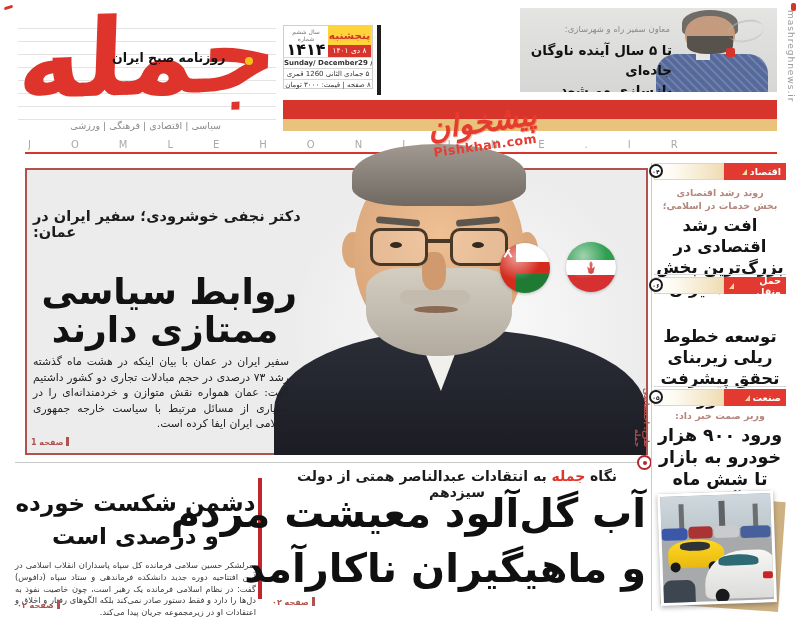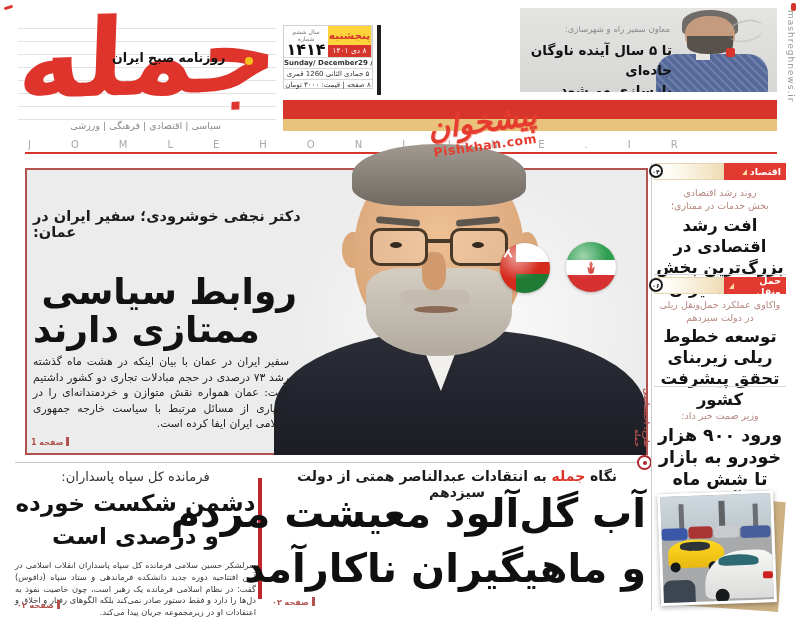--- a/index.html
+++ b/index.html
@@ -50,21 +50,21 @@
   .sec-header { display:flex; align-items:stretch; height:17px; position:absolute; width:132px; }
   .sec-cream  { flex:1; background:linear-gradient(to left, #f0dcb4, #fdfaf1 70%, #ffffff); border:1px solid #e6d6b2; }
   .sec-red    { width:62px; background:#e23a31; color:#fff; display:flex; align-items:center;
                 justify-content:flex-end; gap:3px; padding:0 5px; }
   .sec-label  { font-size:9.5px; font-weight:bold; color:#fff; }
   .sec-flag-ico { width:0; height:0; border-left:5px solid transparent; border-bottom:6px solid #ffd9a0; }
   .sec-badge  { position:absolute; left:-5px; top:1px; width:14px; height:14px; border-radius:50%;
                 background:#fff; border:2px solid #1a1a1a; font-size:6px; font-weight:bold; color:#111;
                 display:flex; align-items:center; justify-content:center; z-index:2; }
   .sec-kicker { position:absolute; width:132px; text-align:center; font-size:9.5px; line-height:13px;
-                color:#b5877e; font-weight:normal; }
+                color:#b5877e; font-weight:bold; }
   .sec-hl     { position:absolute; width:132px; text-align:center; font-size:16.5px; line-height:21px;
                 font-weight:bold; color:#141414; }
 
   .vline { background:#cccccc; }
   .hline { background:#c9c9c9; }
 
   
   .pishkhan { transform:rotate(-8deg); text-align:center; color:#e63c30; z-index:60; }
   .pishkhan .script { font-size:30px; font-weight:bold; font-style:italic; line-height:32px;
                       text-shadow:1px 1px 0 rgba(230,60,48,.35); }
@@ -182,29 +182,28 @@
   <div class="flagc" style="left:566px;top:242px;z-index:20">
     <div class="abs" style="left:0;top:0;width:50px;height:18px;background:#2e9e4f"></div>
     <div class="abs" style="left:0;top:18px;width:50px;height:15px;background:#ffffff"></div>
     <div class="abs" style="left:0;top:33px;width:50px;height:17px;background:#d63030"></div>
     <div class="abs" style="left:19px;top:19px;width:12px;height:13px;background:#d03027;clip-path:polygon(50% 0,64% 22%,58% 58%,82% 42%,70% 92%,50% 100%,30% 92%,18% 42%,42% 58%,36% 22%)"></div>
     <div class="flag-gloss"></div>
   </div>
 
   <div class="abs fa kicker" style="left:33px;top:208px;width:274px;text-align:left;font-size:14.5px;z-index:12">دکتر نجفی خوشرودی؛ سفیر ایران در عمان:</div>
   <div class="abs fa hl" style="left:33px;top:272px;width:264px;text-align:right;font-size:36px;line-height:40px;white-space:nowrap;z-index:12">روابط سیاسی</div>
-  <div class="abs fa hl" style="left:33px;top:310px;width:264px;text-align:left;font-size:36px;line-height:40px;white-space:nowrap;z-index:12">ممتازی دارند</div>
+  <div class="abs fa hl" style="left:33px;top:310px;width:264px;text-align:center;font-size:36px;line-height:40px;white-space:nowrap;z-index:12">ممتازی دارند</div>
   <div class="abs fa" style="left:33px;top:354px;width:256px;height:80px;font-size:10.8px;line-height:15.5px;text-align:justify;color:#222;z-index:12">سفیر ایران در عمان با بیان اینکه در هشت ماه گذشته رشد ۷۳ درصدی در حجم مبادلات تجاری دو کشور داشتیم گفت: عمان همواره نقش متوازن و خردمندانه‌ای را در بسیاری از مسائل مرتبط با سیاست خارجه جمهوری اسلامی ایران ایفا کرده است.</div>
   <div class="abs fa pref" style="left:31px;top:437px;z-index:12"><span class="bar"></span><span>صفحه 1</span></div>
   <div class="abs credit-vert fa" style="left:633px;top:383px;height:64px;z-index:12">طرح: اختصاصی جمله</div>
 
   <div class="abs hline" style="left:15px;top:462px;width:628px;height:1px"></div>
   <div class="pencil" style="left:637px;top:455px"></div>
 
-  <div class="abs fa" style="left:15px;top:469px;width:241px;text-align:center;font-size:13px;color:#333">فرمانده کل سپاه پاسداران:</div>
   <div class="abs fa hl" style="left:15px;top:487px;width:241px;text-align:center;font-size:23px;line-height:33px">
     <span>دشمن شکست خورده</span><br>
     <span>و درصدی است</span>
   </div>
   <div class="abs fa" style="left:15px;top:560px;width:241px;height:50px;font-size:8.3px;line-height:11.8px;text-align:justify;color:#3a3a3a">سرلشکر حسین سلامی فرمانده کل سپاه پاسداران انقلاب اسلامی در آیین افتتاحیه دوره جدید دانشکده فرماندهی و ستاد سپاه (دافوس) گفت: در نظام اسلامی فرمانده یک رهبر است، چون خاصیت نفوذ به دل‌ها را دارد و فقط دستور صادر نمی‌کند بلکه الگوهای رفتار و اخلاق و اعتقادات او در زیرمجموعه جریان پیدا می‌کند.</div>
   <div class="abs fa pref" style="left:17px;top:600px"><span class="bar"></span><span>صفحه ۰۲</span></div>
 
   <div class="abs" style="left:258px;top:478px;width:4px;height:121px;background:#c0272d"></div>
 
   <div class="abs fa" style="left:270px;top:468px;width:374px;text-align:center;font-size:14px;font-weight:bold;color:#1c1c1c">
@@ -223,42 +222,48 @@
         <span>۰۴</span>
       </div>
     <div class="sec-cream"></div>
     <div class="sec-red">
       <span class="sec-flag-ico"></span>
       <span class="sec-label fa">اقتصاد</span>
     </div>
   </div>
   <div class="sec-kicker fa" style="left:654px;top:186px">
     <span>روند رشد اقتصادی</span><br>
-    <span>بخش خدمات در ممتازی؛</span>
+    <span>بخش خدمات در اسلامی؛</span>
   </div>
   <div class="sec-hl fa" style="left:654px;top:215px">افت رشد اقتصادی در بزرگ‌ترین بخش اقتصاد ایران</div>
 
   <div class="abs" style="left:654px;top:274px;width:132px;height:1px;background:#d8d8d8"></div>
   <div class="sec-header" style="left:654px;top:277px">
     <div class="sec-badge fa">
         <span>۰۶</span>
       </div>
     <div class="sec-cream"></div>
     <div class="sec-red">
       <span class="sec-flag-ico"></span>
       <span class="sec-label fa">حمل ونقل</span>
     </div>
   </div>
-  <div class="sec-kicker fa" style="left:654px;top:298px">
-    <span>واکاوی عملکرد حمل‌ونقل ریلی</span><br>
-    <span>در دولت سیزدهم</span>
-  </div>
   <div class="sec-hl fa" style="left:654px;top:326px">توسعه خطوط ریلی زیربنای تحقق پیشرفت کشور</div>
 
   <div class="abs" style="left:654px;top:386px;width:132px;height:1px;background:#d8d8d8"></div>
+  <div class="sec-header" style="left:654px;top:389px">
+    <div class="sec-badge fa">
+        <span>۰۵</span>
+      </div>
+    <div class="sec-cream"></div>
+    <div class="sec-red">
+      <span class="sec-flag-ico"></span>
+      <span class="sec-label fa">صنعت</span>
+    </div>
+  </div>
   <div class="sec-kicker fa" style="left:654px;top:409px">وزیر صمت خبر داد:</div>
   <div class="sec-hl fa" style="left:654px;top:424px;font-size:17.5px;line-height:22px">ورود ۹۰۰ هزار خودرو به بازار تا شش ماه آینده</div>
 
   <div class="abs" style="left:664px;top:498px;width:118px;height:110px;background:#cdb183;transform:rotate(4deg)"></div>
   <div class="abs" style="left:659px;top:492px;width:116px;height:112px;border:3px solid #fff;box-shadow:0 2px 5px rgba(0,0,0,.3);transform:rotate(-2deg);overflow:hidden;background:#a7a9ab">
     <div class="abs" style="left:0;top:0;width:110px;height:34px;background:linear-gradient(#cfd8de,#bfc8cd)"></div>
     <div class="abs" style="left:18px;top:8px;width:5px;height:26px;background:#6b6f72"></div>
     <div class="abs" style="left:58px;top:6px;width:6px;height:28px;background:#5f6366"></div>
     <div class="abs" style="left:92px;top:10px;width:5px;height:24px;background:#6b6f72"></div>
     <div class="abs" style="left:0;top:32px;width:26px;height:12px;background:#3a57a8;border-radius:4px"></div>

